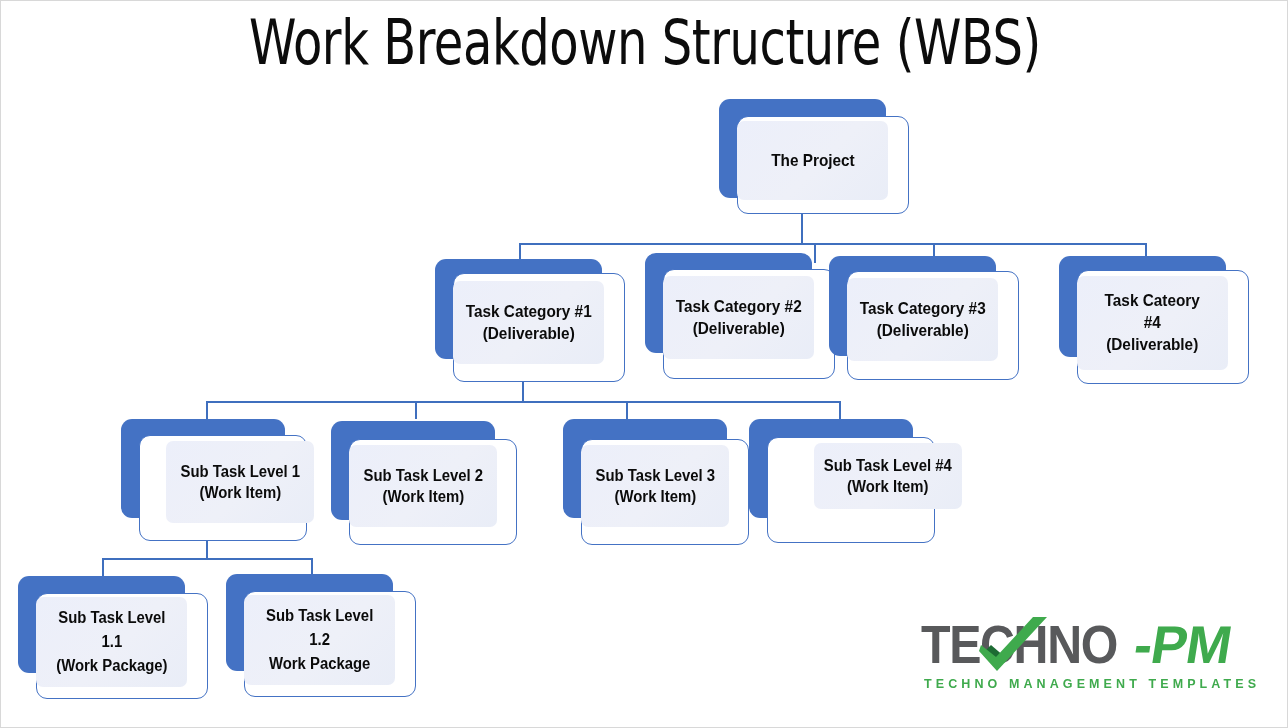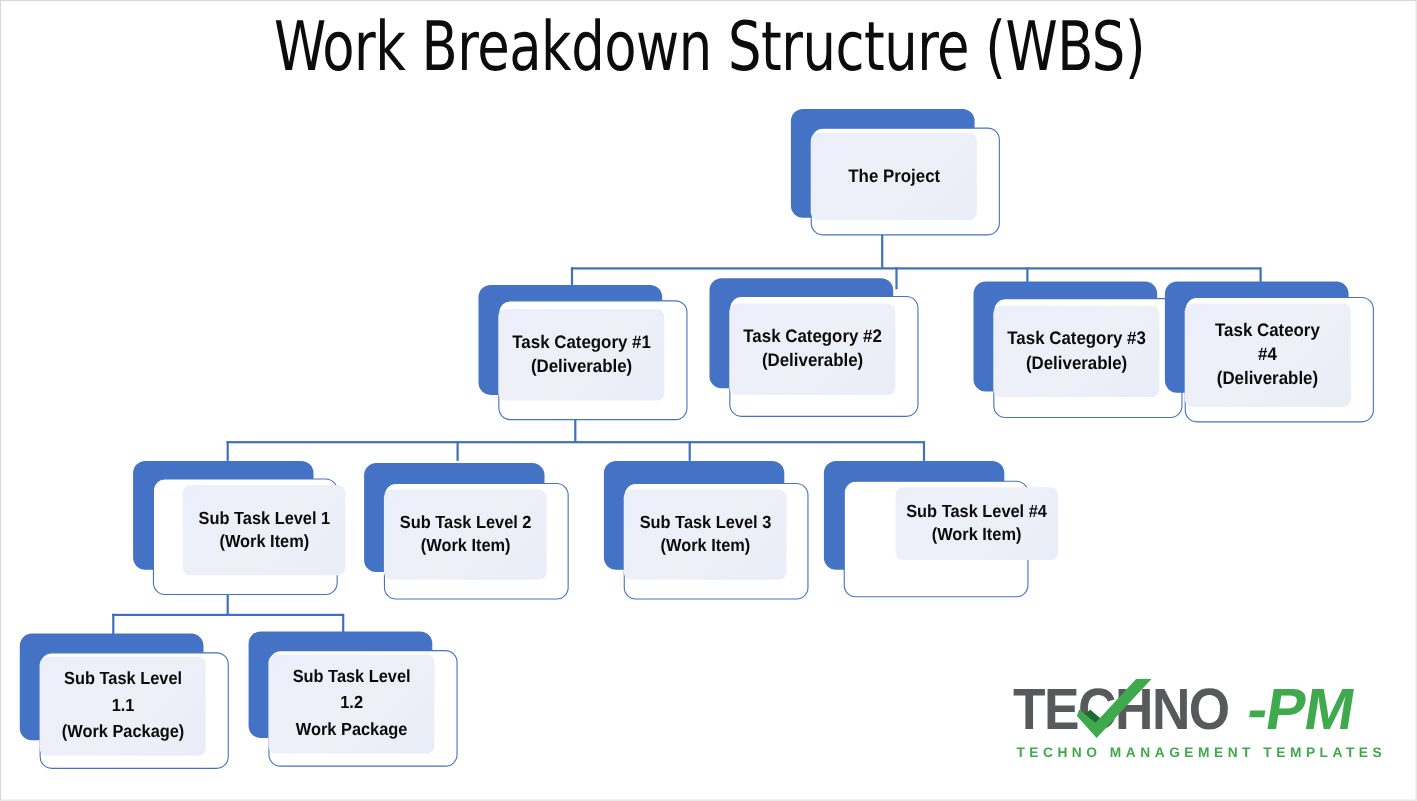--- a/index.html
+++ b/index.html
@@ -156,21 +156,21 @@
 
   <div class="node" style="left:644px; top:252px; width:190px; height:126px;">
     <div class="backplate" style="width:167px; height:100px;"></div>
     <div class="frame" style="left:18px; top:16px; width:172px; height:110px;"></div>
     <div class="panel" style="left:18px; top:23px; width:151px; height:83px;">
       <div class="label" style="font-size:16.5px;">Task Category #2
 (Deliverable)</div>
     </div>
   </div>
 
-  <div class="node" style="left:884px; top:255px; width:182px; height:124px;">
+  <div class="node" style="left:828px; top:255px; width:182px; height:124px;">
     <div class="backplate" style="width:167px; height:100px;"></div>
     <div class="frame" style="left:18px; top:15px; width:172px; height:109px;"></div>
     <div class="panel" style="left:18px; top:22px; width:151px; height:83px;">
       <div class="label" style="font-size:16.5px;">Task Category #3
 (Deliverable)</div>
     </div>
   </div>
 
   <div class="node" style="left:1058px; top:255px; width:190px; height:128px;">
     <div class="backplate" style="width:167px; height:101px;"></div>
@@ -193,21 +193,21 @@
 
   <div class="node" style="left:330px; top:420px; width:186px; height:124px;">
     <div class="backplate" style="width:164px; height:99px;"></div>
     <div class="frame" style="left:18px; top:18px; width:168px; height:106px;"></div>
     <div class="panel" style="left:18px; top:24px; width:148px; height:82px;">
       <div class="label" style="font-size:16px;">Sub Task Level 2
 (Work Item)</div>
     </div>
   </div>
 
-  <div class="node" style="left:548px; top:418px; width:186px; height:158px;">
+  <div class="node" style="left:562px; top:418px; width:186px; height:158px;">
     <div class="backplate" style="width:164px; height:99px;"></div>
     <div class="frame" style="left:18px; top:20px; width:168px; height:106px;"></div>
     <div class="panel" style="left:18px; top:26px; width:148px; height:82px;">
       <div class="label" style="font-size:16px;">Sub Task Level 3
 (Work Item)</div>
     </div>
   </div>
 
   <div class="node" style="left:748px; top:418px; width:186px; height:124px;">
     <div class="backplate" style="width:164px; height:99px;"></div>

